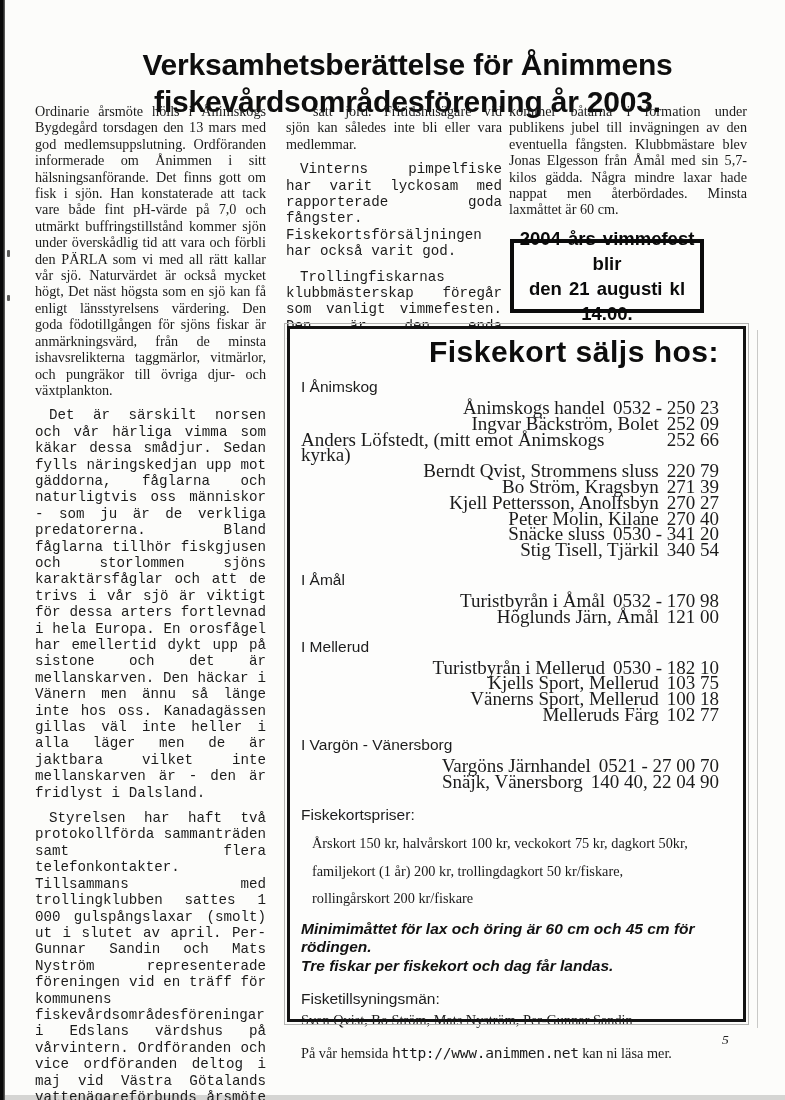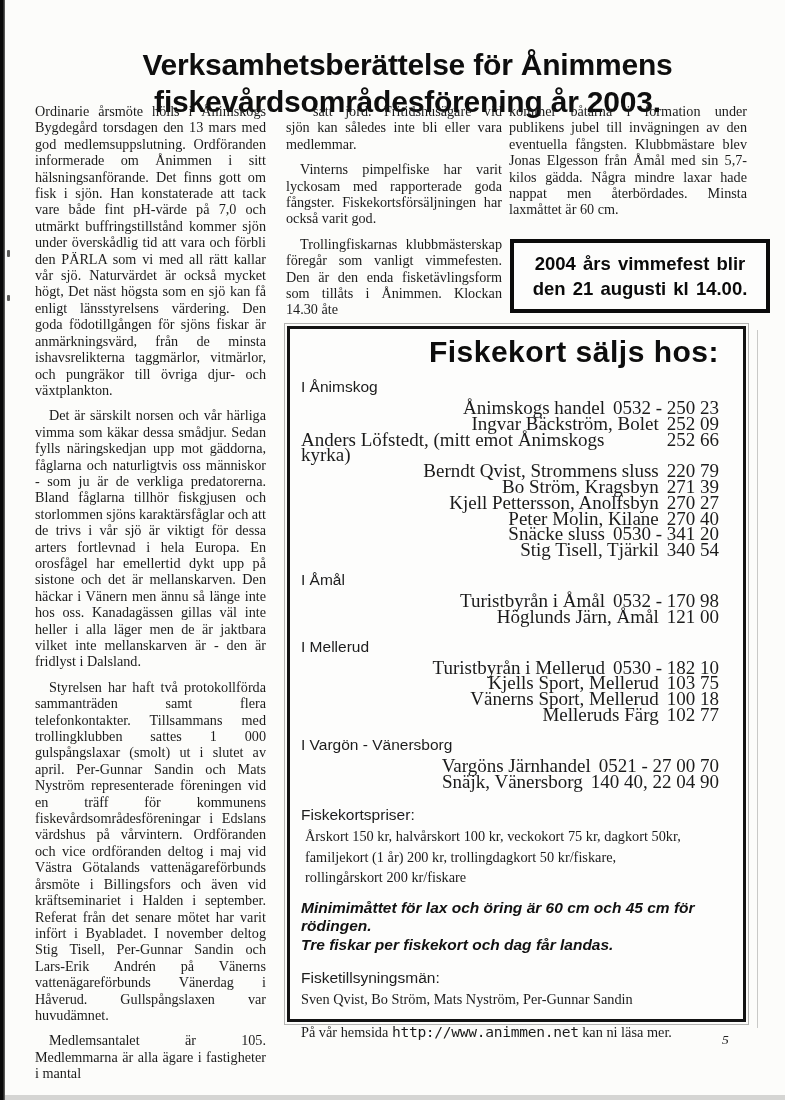--- a/index.html
+++ b/index.html
@@ -27,29 +27,29 @@
 
   
   .col{
     position:absolute;top:103px;
     font-family:"Liberation Serif",serif;
     font-size:14.2px;line-height:16.4px;
     text-align:justify;color:#1b1b1b;
     hyphens:auto;-webkit-hyphens:auto;
   }
   .col p{margin:0;}
-  .col p + p{margin-top:9px;text-indent:14px;}
+  .col p + p{margin-top:9px;text-indent:14px;font-family:Liberation Mono, monospace;}
   .col1{left:35px;width:231px;}
   .col2{left:286px;width:216px;}
   .col3{left:509px;width:238px;}
   .col2 p.cont{text-indent:27px;}
 
   
   .announce{
-    position:absolute;left:510px;top:239px;width:260px;height:74px;
+    position:absolute;left:510px;top:239px;width:194px;height:74px;
     box-sizing:border-box;border:4px solid #0b0b0b;background:#fdfdfc;
     display:flex;flex-direction:column;justify-content:center;
     text-align:center;
     font-family:"Liberation Sans",sans-serif;font-weight:bold;
     font-size:18.5px;line-height:25px;color:#0a0a0a;word-spacing:2px;
   }
 
   
   .fbox{
     position:absolute;left:287px;top:326px;width:459px;height:696px;
@@ -69,21 +69,21 @@
     margin:9px 0 4px;color:#1c1c1c;
   }
   .sec-title.mt{margin-top:13px;}
   .row{display:flex;justify-content:flex-end;
     font-size:19px;line-height:15.8px;}
   .row .phone{white-space:nowrap;padding-left:8px;}
   .plabel{
     font-family:"Liberation Sans",sans-serif;font-size:15.5px;line-height:18px;
     margin:17px 0 4px;color:#1c1c1c;
   }
-  .ptext p{margin:4px;font-size:14.3px;line-height:16.2px;}
+  .ptext p{margin:11px;font-size:14.3px;line-height:16.2px;}
   .minnote{
     margin-top:14px;
     font-family:"Liberation Sans",sans-serif;font-weight:bold;font-style:italic;
     font-size:15.5px;line-height:18.5px;color:#121212;
   }
   .minnote p{margin:0;}
   .wlabel{margin-top:15px;}
   .wnames{font-size:14.3px;line-height:16px;margin-top:3px;}
   .website{margin-top:16px;font-size:14.3px;line-height:18px;}
   .website .url{

